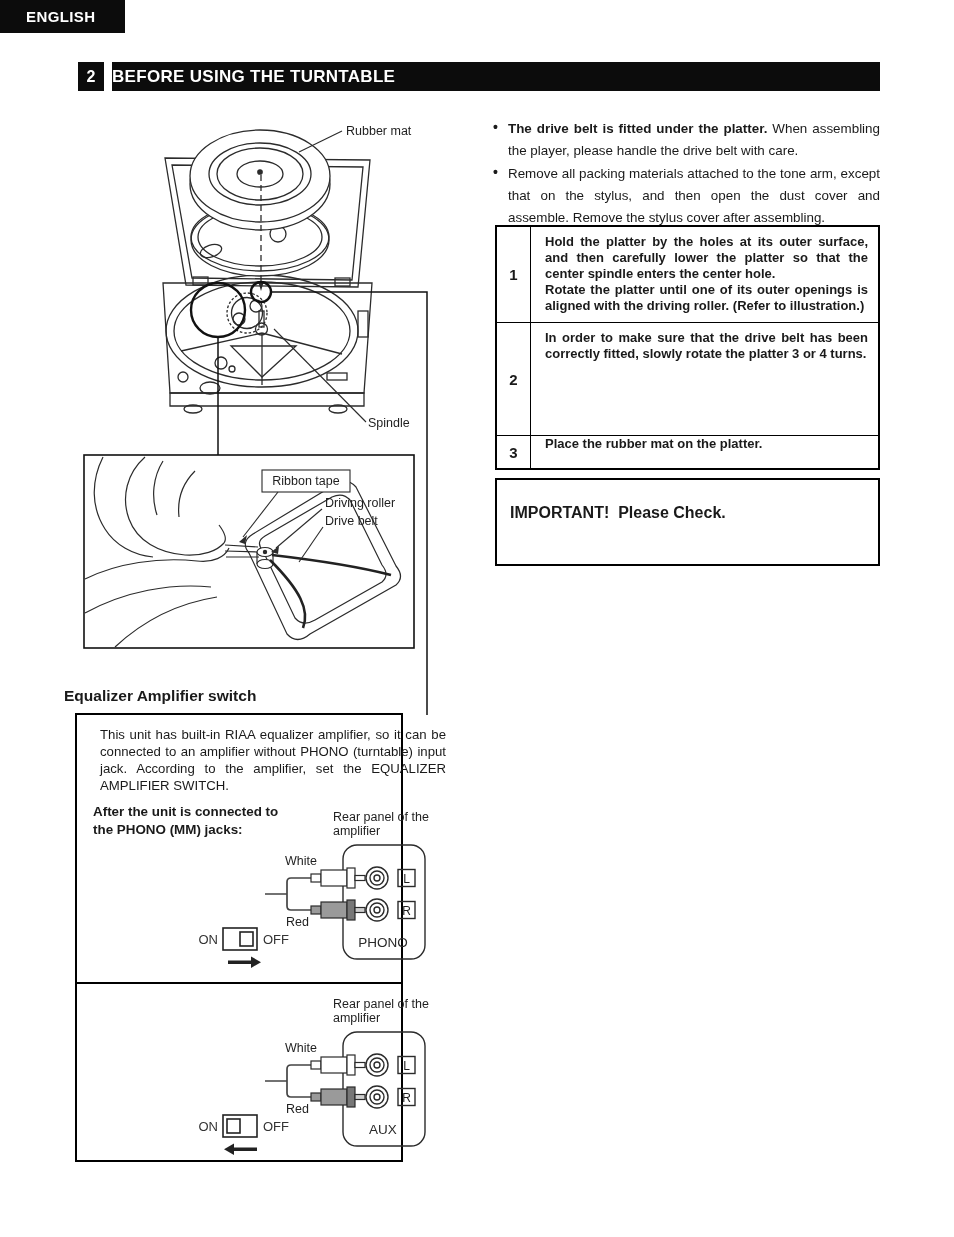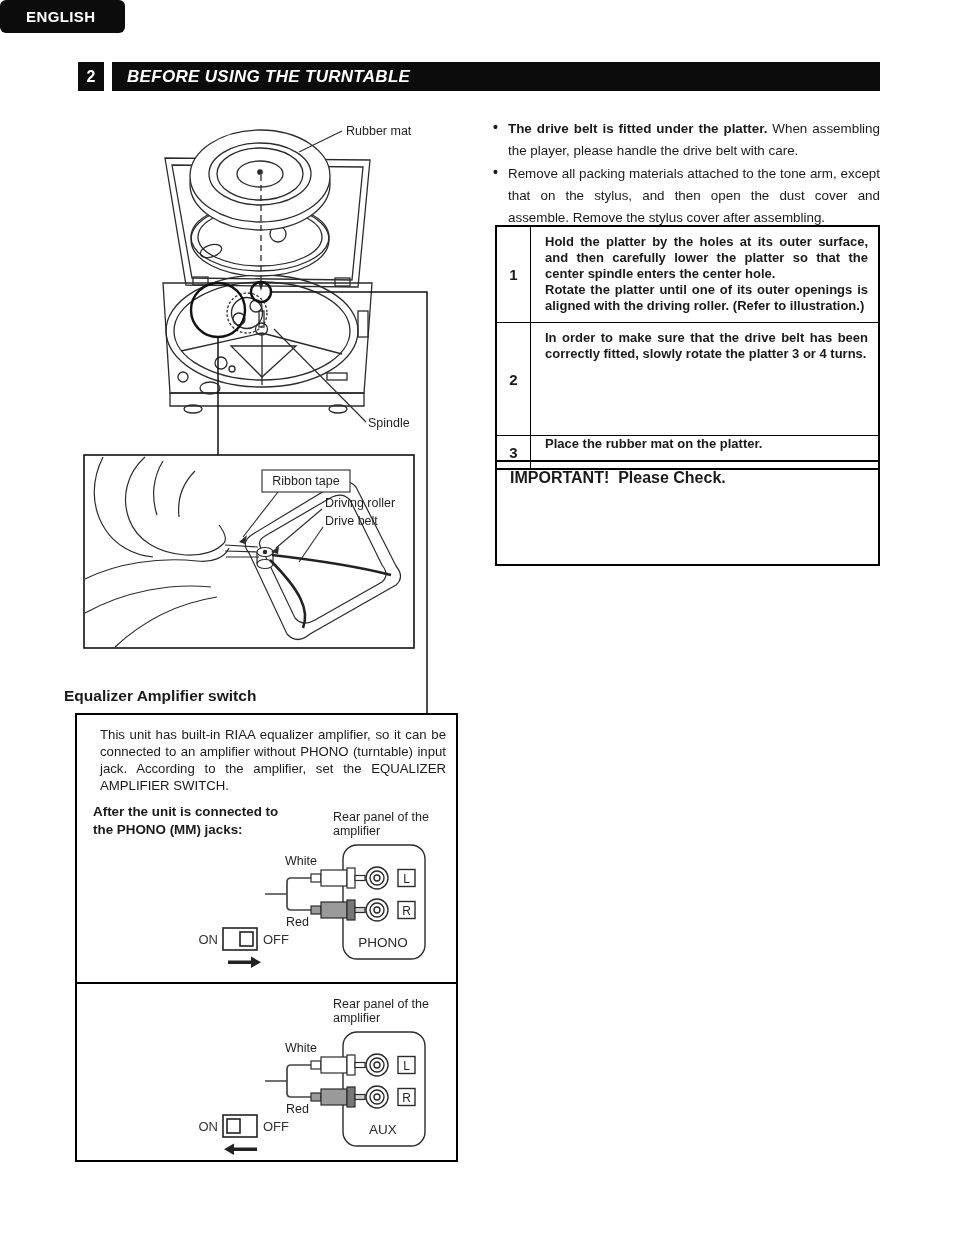--- a/index.html
+++ b/index.html
@@ -4,47 +4,47 @@
 <style>
   html,body{margin:0;padding:0;background:#e8e8e8;}
   .page{
     position:relative;width:954px;height:1237px;background:#ffffff;
     font-family:"Liberation Sans", sans-serif;color:#1a1a1a;overflow:hidden;
     margin:0 auto;
   }
   .abs{position:absolute;}
   
   .lang-tag{left:0;top:0;width:125px;height:33px;background:#0c0c0c;color:#fff;
-    font-weight:bold;font-size:15px;line-height:33px;padding-left:26px;box-sizing:border-box;letter-spacing:.4px;border-radius:6px;}
+    font-weight:bold;font-size:15px;line-height:33px;padding-left:26px;box-sizing:border-box;letter-spacing:.4px;}
   .sec-num{left:78px;top:62px;width:26px;height:29px;background:#0c0c0c;color:#fff;
     font-weight:bold;font-size:16px;text-align:center;line-height:29px;}
   .sec-bar{left:112px;top:62px;width:768px;height:29px;background:#0c0c0c;color:#fff;
-    font-weight:bold;font-size:17px;line-height:29px;padding-left:15px;box-sizing:border-box;letter-spacing:.3px;font-style:italic;}
+    font-weight:bold;font-size:17px;line-height:29px;box-sizing:border-box;letter-spacing:.3px;}
   
   .bullets{left:493px;top:118px;width:387px;}
   .bullets .li{display:flex;margin-bottom:1px;}
   .bullets .dot{width:15px;font-weight:bold;font-size:14px;line-height:18px;flex:none;}
   .bullets .bt{font-size:13.4px;line-height:22px;text-align:justify;}
   .bullets .bt b{font-weight:bold;}
   
   .steps{left:495px;top:225px;width:385px;border:2px solid #000;box-sizing:border-box;}
   .step-row{display:flex;box-sizing:border-box;}
   .step-row + .step-row{border-top:1.5px solid #000;}
   .step-num{width:33px;flex:none;border-right:1.5px solid #000;display:flex;align-items:center;
     justify-content:center;font-weight:bold;font-size:15px;}
   .step-text{flex:1;padding:7px 10px 6px 14px;font-weight:bold;font-size:13px;line-height:16px;text-align:justify;}
   .step-text p{margin:0;}
   
-  .important{left:495px;top:460px;width:385px;height:106px;border:2px solid #000;
-    box-sizing:border-box;padding:7px 13px;}
+  .important{left:495px;top:478px;width:385px;height:88px;border:2px solid #000;
+    box-sizing:border-box;padding:24px 13px;}
   .imp-title{font-weight:bold;font-size:16px;white-space:pre-wrap;margin-bottom:3px;}
   .imp-body{font-size:13px;line-height:17px;text-align:justify;}
   
   .eq-heading{left:64px;top:687px;font-weight:bold;font-size:15.5px;text-align:right;}
-  .eq-box{left:75px;top:713px;width:383px;height:449px;border:2px solid #000;box-sizing:border-box;}
+  .eq-box{left:75px;top:713px;width:328px;height:449px;border:2px solid #000;box-sizing:border-box;}
   .eq-intro{position:absolute;left:23px;top:11px;width:346px;font-size:13.2px;line-height:17px;text-align:justify;}
   .eq-divider{position:absolute;left:0;right:0;top:267px;border-top:2px solid #000;}
   .eq-caption{position:absolute;font-weight:bold;font-size:13.4px;line-height:18px;width:192px;}
   .cap-phono{left:16px;top:88px;}
   .cap-aux{left:16px;top:275px;}
   .diag-phono{position:absolute;left:113px;top:92px;}
   .diag-aux{position:absolute;left:113px;top:279px;}
   svg{display:block;}
   svg text{font-family:"Liberation Sans", sans-serif;fill:#1f1f1f;}
   .lbl{font-size:12.5px;}

